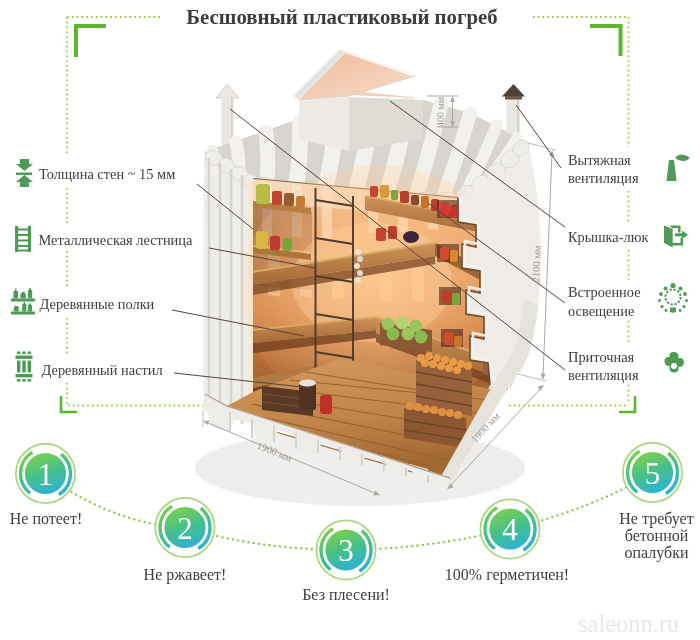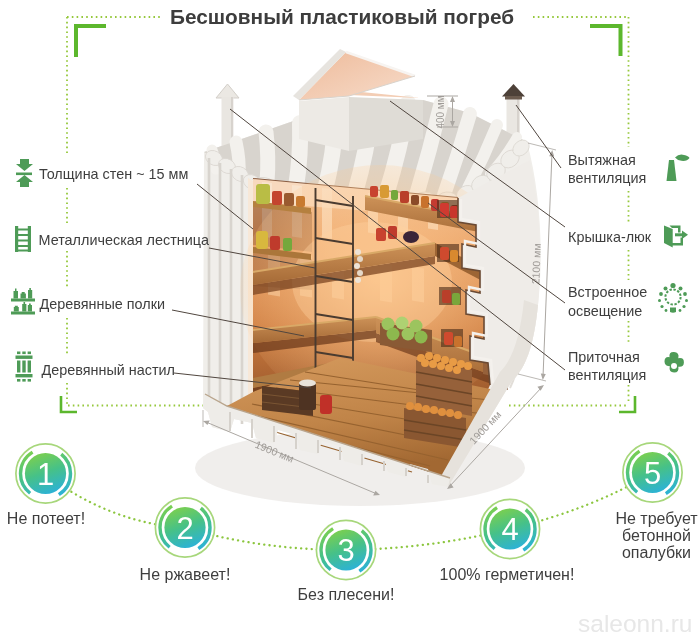--- a/index.html
+++ b/index.html
@@ -1,17 +1,17 @@
 <!DOCTYPE html>
 <html><head>
 <meta charset="utf-8">
 <style>
 html,body{margin:0;padding:0;background:#ffffff;}
 #page{position:relative;width:700px;height:640px;background:#ffffff;overflow:hidden;
-font-family:Liberation Sans, sans-serif;}
+font-family:Liberation Serif, serif;}
 svg{display:block;}
 </style>
 </head>
 <body>
 <div id="page">
 <svg width="700" height="640" viewBox="0 0 700 640">
 <defs>
 <linearGradient id="circ" x1="0.25" y1="0" x2="0.6" y2="1">
 <stop offset="0" stop-color="#7ed04c"></stop>
 <stop offset="0.5" stop-color="#46c188"></stop>

